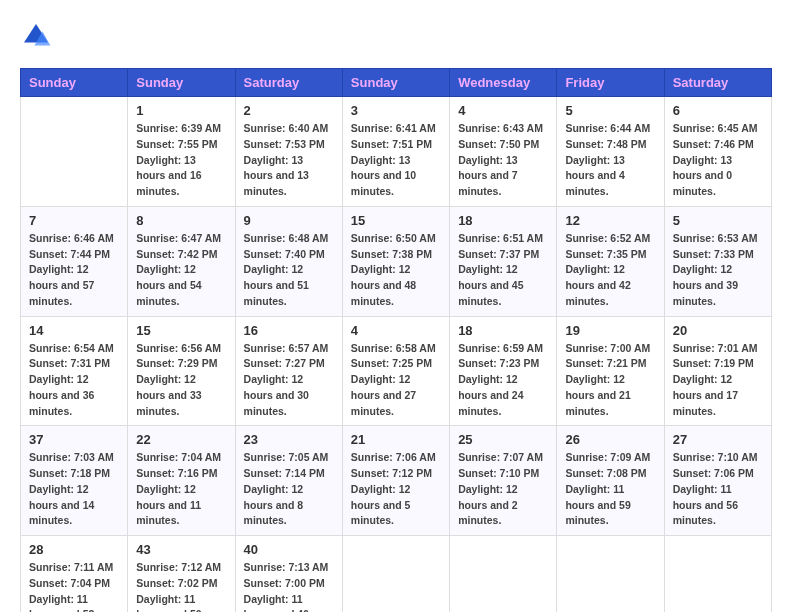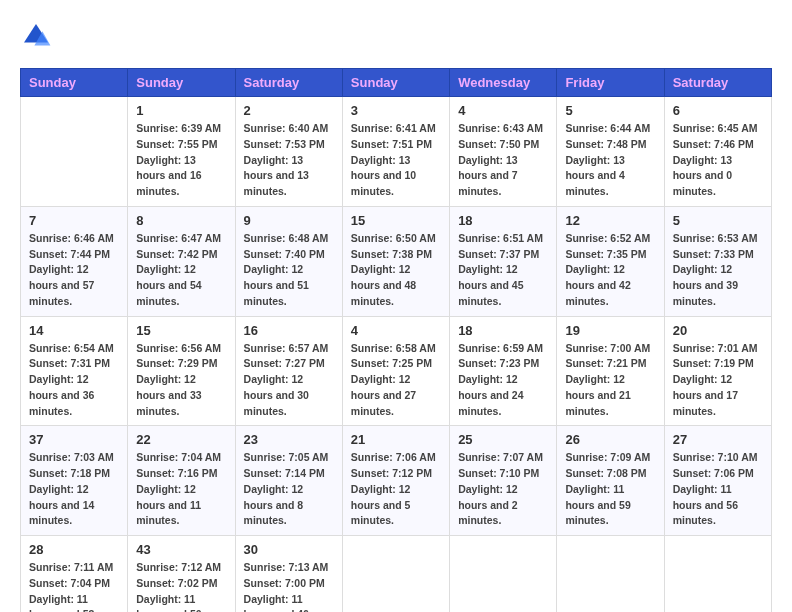--- a/index.html
+++ b/index.html
@@ -241,21 +241,21 @@
       <tr>
         <td>
           <span class="day-number">28</span>
           <div class="day-info">Sunrise: 7:11 AM<br>Sunset: 7:04 PM<br>Daylight: 11 hours and 53 minutes.</div>
         </td>
         <td>
           <span class="day-number">43</span>
           <div class="day-info">Sunrise: 7:12 AM<br>Sunset: 7:02 PM<br>Daylight: 11 hours and 50 minutes.</div>
         </td>
         <td>
-          <span class="day-number">30</span>
+          <span class="day-number">40</span>
           <div class="day-info">Sunrise: 7:13 AM<br>Sunset: 7:00 PM<br>Daylight: 11 hours and 46 minutes.</div>
         </td>
         <td class="empty-cell"></td>
         <td class="empty-cell"></td>
         <td class="empty-cell"></td>
         <td class="empty-cell"></td>
       </tr>
     </tbody>
 </table>
 

